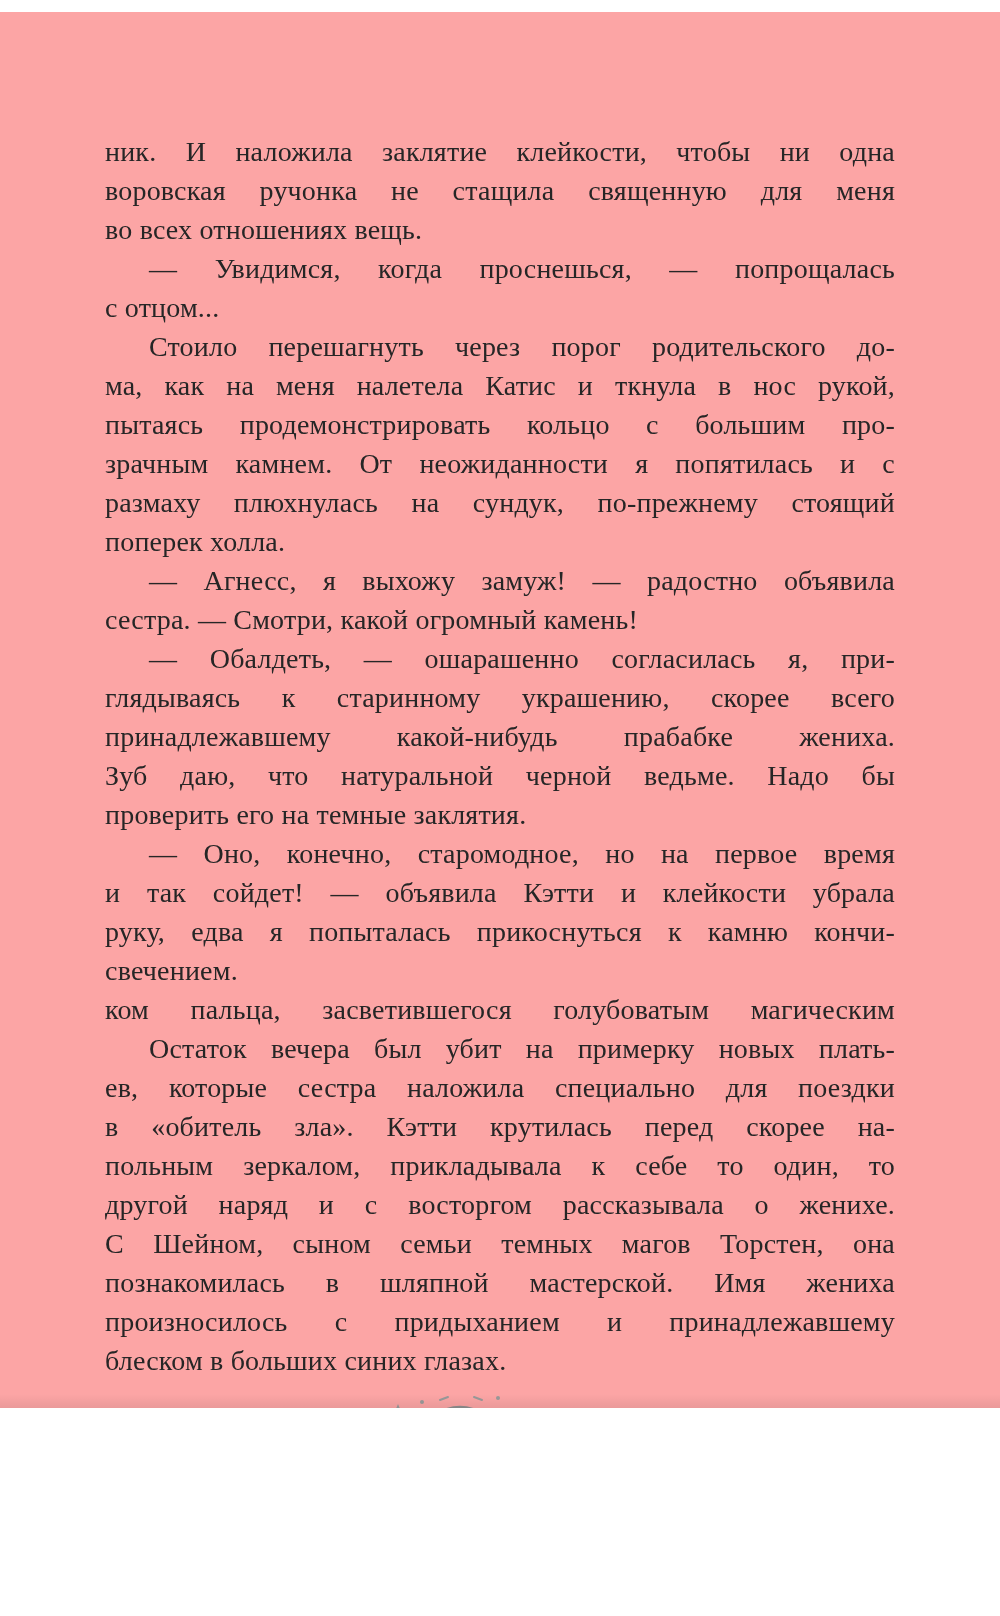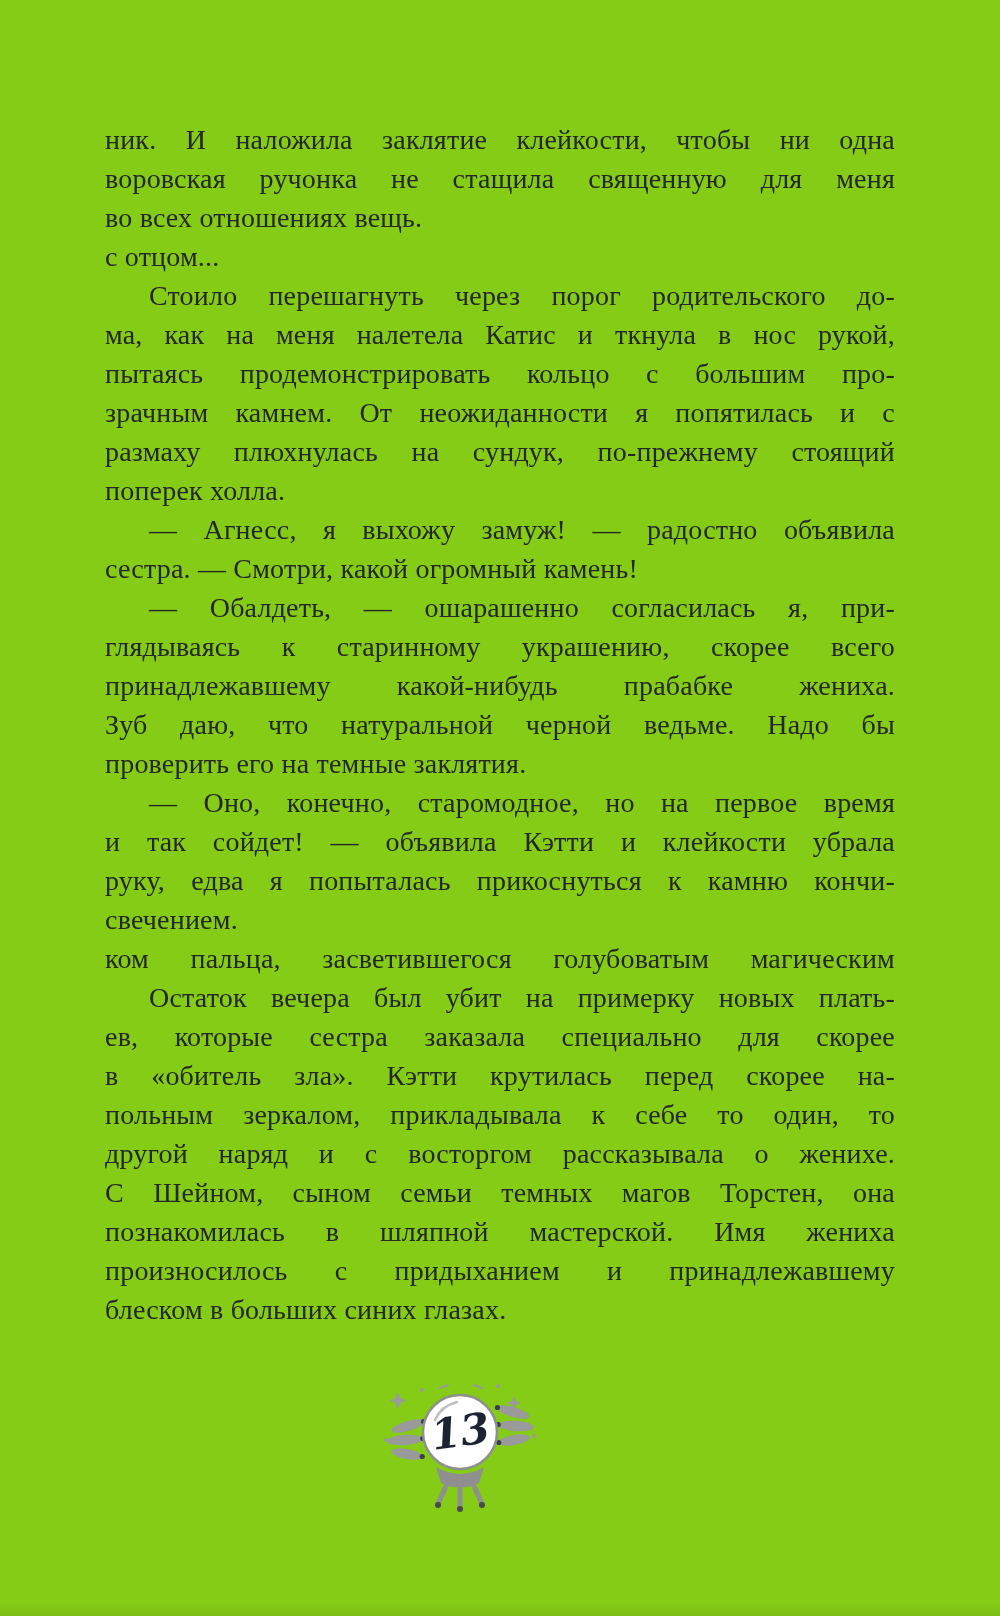--- a/index.html
+++ b/index.html
@@ -2,23 +2,23 @@
 <html><head>
 <meta charset="utf-8">
 <style>
   * { margin: 0; padding: 0; box-sizing: border-box; }
   html, body { background: #ffffff; }
   body { font-family: "Liberation Serif", "DejaVu Serif", serif; }
 
   .page {
     position: relative;
     width: 1000px;
-    height: 1616px;
-    margin: 0 auto;
-    background: #84cc16;
+    height: 1396px;
+    margin: 12px auto;
+    background: #fca5a5;
     overflow: hidden;
   }
 
   .bottom-scan-shade {
     position: absolute;
     left: 0; right: 0; bottom: 0;
     height: 14px;
     background: linear-gradient(to bottom, rgba(0,0,0,0), rgba(0,0,0,0.07));
     pointer-events: none;
   }
@@ -72,20 +72,21 @@
 
 <div class="page">
 
   <div class="text-block" id="text-block">
       <div class="para">
         <div class="line">ник. И наложила заклятие клейкости, чтобы ни одна</div>
         <div class="line">воровская ручонка не стащила священную для меня</div>
         <div class="line last">во всех отношениях вещь.</div>
       </div>
       <div class="para">
+        <div class="line first">— Увидимся, когда проснешься, — попрощалась</div>
         <div class="line last">с отцом...</div>
       </div>
       <div class="para">
         <div class="line first">Стоило перешагнуть через порог родительского до-</div>
         <div class="line">ма, как на меня налетела Катис и ткнула в нос рукой,</div>
         <div class="line">пытаясь продемонстрировать кольцо с большим про-</div>
         <div class="line">зрачным камнем. От неожиданности я попятилась и с</div>
         <div class="line">размаху плюхнулась на сундук, по-прежнему стоящий</div>
         <div class="line last">поперек холла.</div>
       </div>
@@ -102,21 +103,21 @@
       </div>
       <div class="para">
         <div class="line first">— Оно, конечно, старомодное, но на первое время</div>
         <div class="line">и так сойдет! — объявила Кэтти и клейкости убрала</div>
         <div class="line">руку, едва я попыталась прикоснуться к камню кончи-</div>
         <div class="line last">свечением.</div>
         <div class="line">ком пальца, засветившегося голубоватым магическим</div>
       </div>
       <div class="para">
         <div class="line first">Остаток вечера был убит на примерку новых плать-</div>
-        <div class="line">ев, которые сестра заказала специально для скорее</div>
+        <div class="line">ев, которые сестра наложила специально для поездки</div>
         <div class="line">в «обитель зла». Кэтти крутилась перед скорее на-</div>
         <div class="line">польным зеркалом, прикладывала к себе то один, то</div>
         <div class="line">другой наряд и с восторгом рассказывала о женихе.</div>
         <div class="line">С Шейном, сыном семьи темных магов Торстен, она</div>
         <div class="line">познакомилась в шляпной мастерской. Имя жениха</div>
         <div class="line">произносилось с придыханием и принадлежавшему</div>
         <div class="line last">блеском в больших синих глазах.</div>
       </div>
     </div>
 

